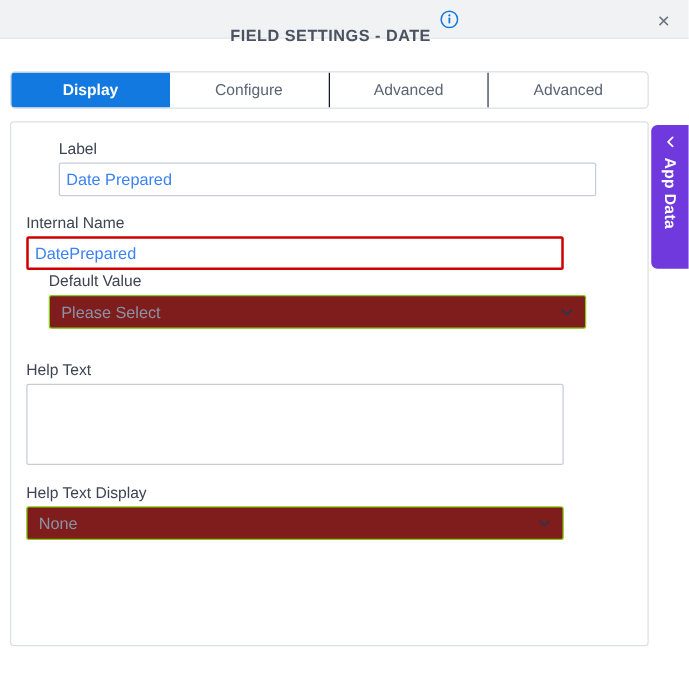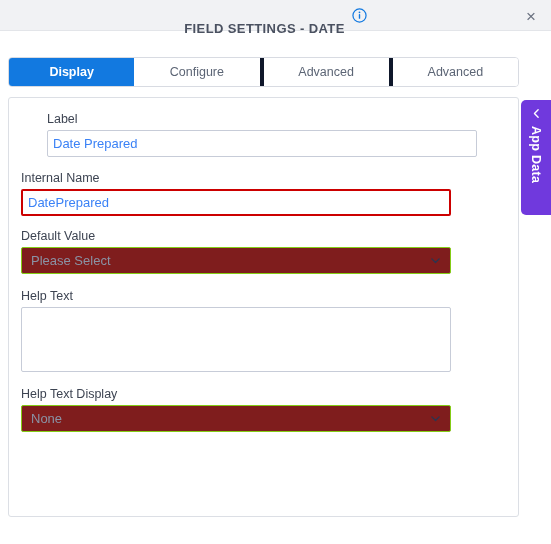--- a/index.html
+++ b/index.html
@@ -71,21 +71,21 @@
     background: #ffffff;
     overflow: hidden;
   }
   .tab {
     flex: 1 1 0;
     display: flex;
     align-items: center;
     justify-content: center;
     font-size: 12.5px;
     color: #5c6575;
-    border-right: 4px solid #0f172a;
+    border-right: 1px solid #0f172a;
     cursor: pointer;
     box-sizing: border-box;
     background: #ffffff;
     user-select: none;
   }
   .tab:last-child { border-right: none; }
   .tab.active {
     background: #1279e0;
     color: #ffffff;
     font-weight: bold;
@@ -216,21 +216,21 @@
   <div class="field" style="top:14px;margin-left:26px;">
     <span class="field-label">Label</span>
     <div class="text-input">Date Prepared</div>
   </div>
 
   <div class="field" style="top:73px;">
     <span class="field-label">Internal Name</span>
     <div class="text-input error">DatePrepared</div>
   </div>
 
-  <div class="field" style="top:131px;">
+  <div class="field" style="top:120px;margin-left:18px;">
     <span class="field-label">Default Value</span>
     <div class="select-input">
       <span>Please Select</span>
       <span class="chev">
         <svg width="13" height="13" viewBox="0 0 16 16">
           <path d="M3.5 6 L8 10.5 L12.5 6" fill="none" stroke="#2c3550" stroke-width="1.7" stroke-linecap="round" stroke-linejoin="round"></path>
         </svg>
       </span>
     </div>
   </div>

